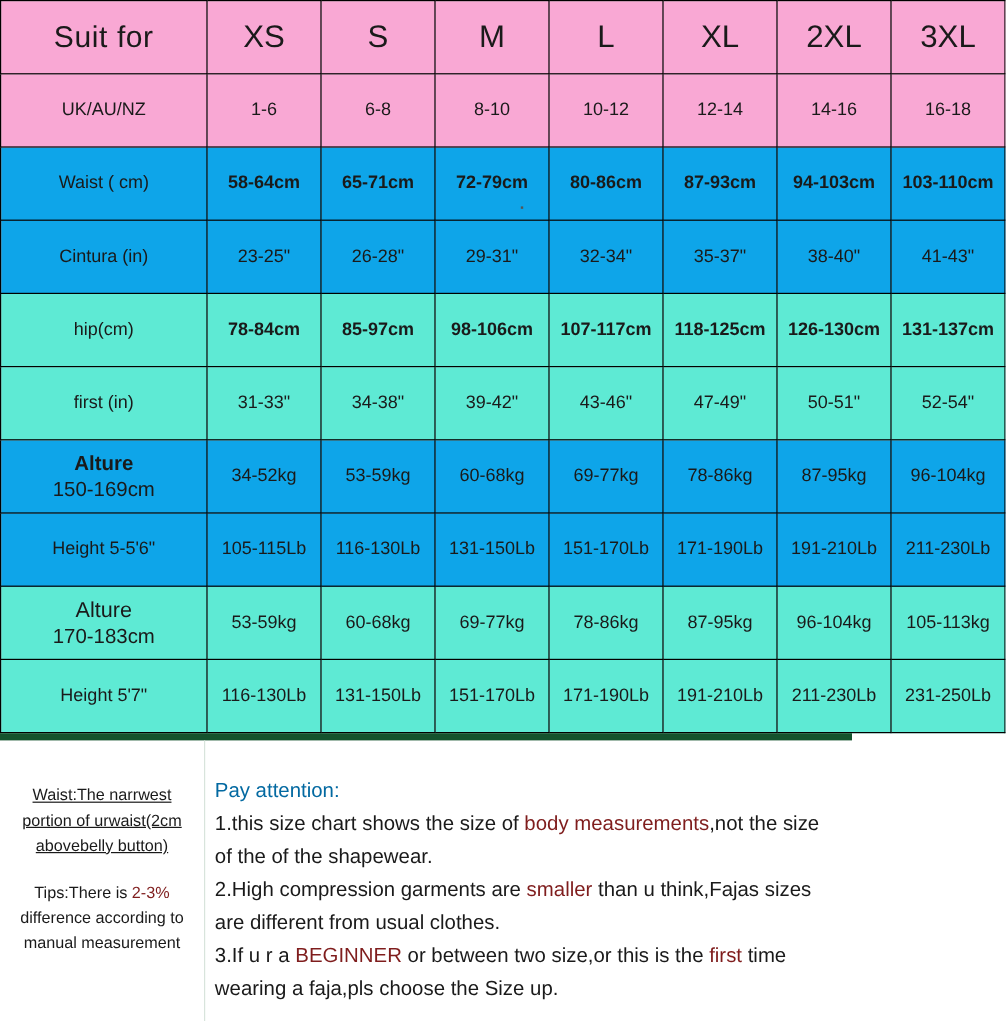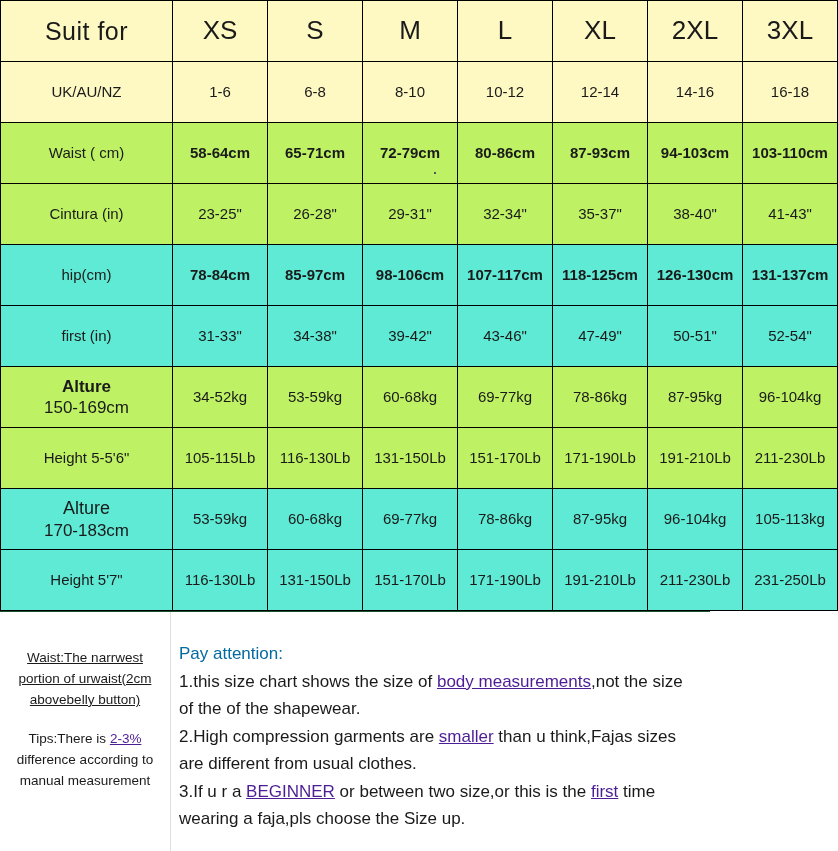--- a/index.html
+++ b/index.html
@@ -38,22 +38,22 @@
     box-sizing: border-box;
   }
   table.size-table td.label-col {
     width: 172px;
   }
   table.size-table td.size-col {
     width: 95px;
   }
 
   
-  tr.row-gray td { background: #fef9c3; }
-  tr.row-blue td { background: #bef264; }
+  tr.row-gray td { background: #f9a8d4; }
+  tr.row-blue td { background: #0ea5e9; }
   tr.row-white td { background: #5eead4; }
 
   
   tr.r-head td { height: 61px; }
   tr.r-std td  { height: 61px; }
 
   
   tr.r-head td.label-col {
     font-size: 25px;
     font-weight: 400;
@@ -62,21 +62,21 @@
   tr.r-head td.size-col {
     font-size: 26px;
     font-weight: 400;
   }
 
   
   td.label-col {
     font-size: 16px;
     font-weight: 400;
   }
-  .red-soft { color: #4c1d95; text-decoration: underline; }
+  .red-soft { color: #7f1d1d; }
 
   td.cell-bold { font-weight: 700; font-size: 16px; }
 
   td.label-waist { font-size: 19px; }
   td.label-hip   { font-size: 21px; color: #ff0000; }
   td.label-ukaunz { font-size: 16px; }
   td.label-cintura { font-size: 16px; }
   td.label-cadera { font-size: 16px; }
 
   .alture-block { line-height: 1.25; }
@@ -88,21 +88,21 @@
     color: #e8302a;
     font-size: 17px;
   }
 
   
   .notes {
     display: flex;
     width: 710px;
     height: 241px;
     box-sizing: border-box;
-    border-top: 1px solid #14532d;
+    border-top: 6px solid #14532d;
   }
   .notes-left {
     width: 171px;
     box-sizing: border-box;
     border-right: 1px solid #d8e4dc;
     padding: 36px 8px 0 8px;
     text-align: center;
     font-size: 13.5px;
     line-height: 1.55;
     color: #1a1a1a;

